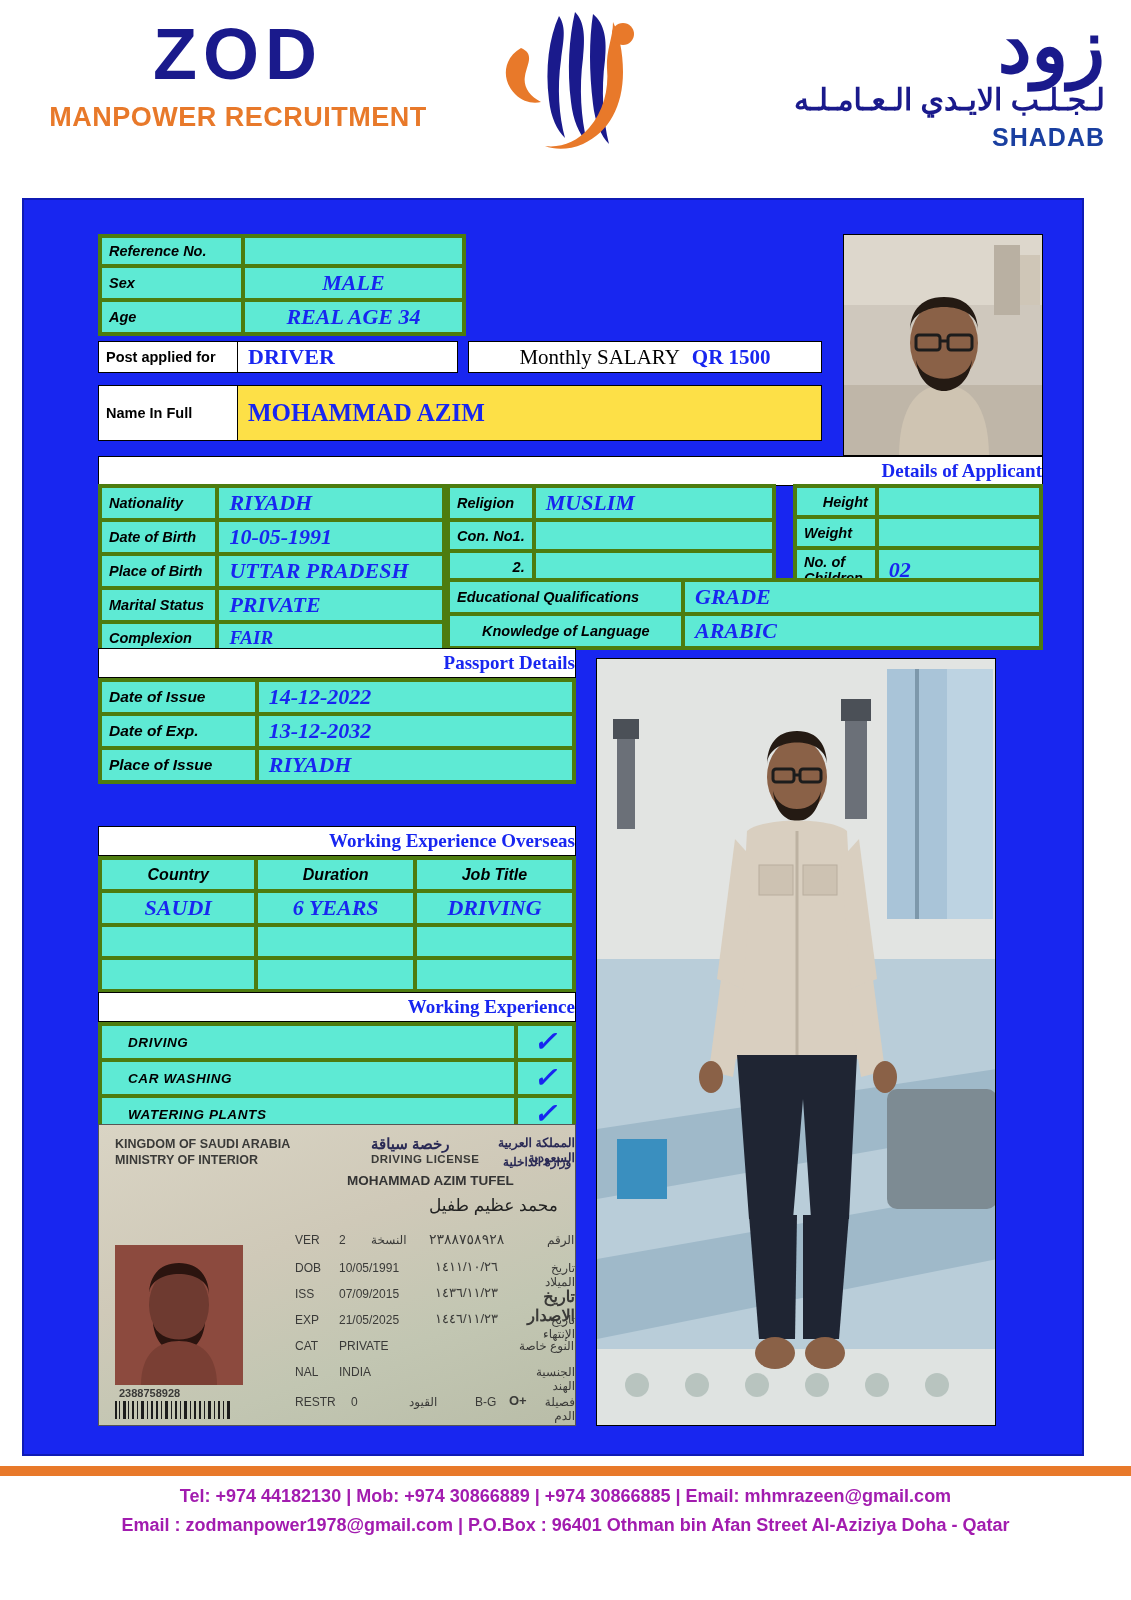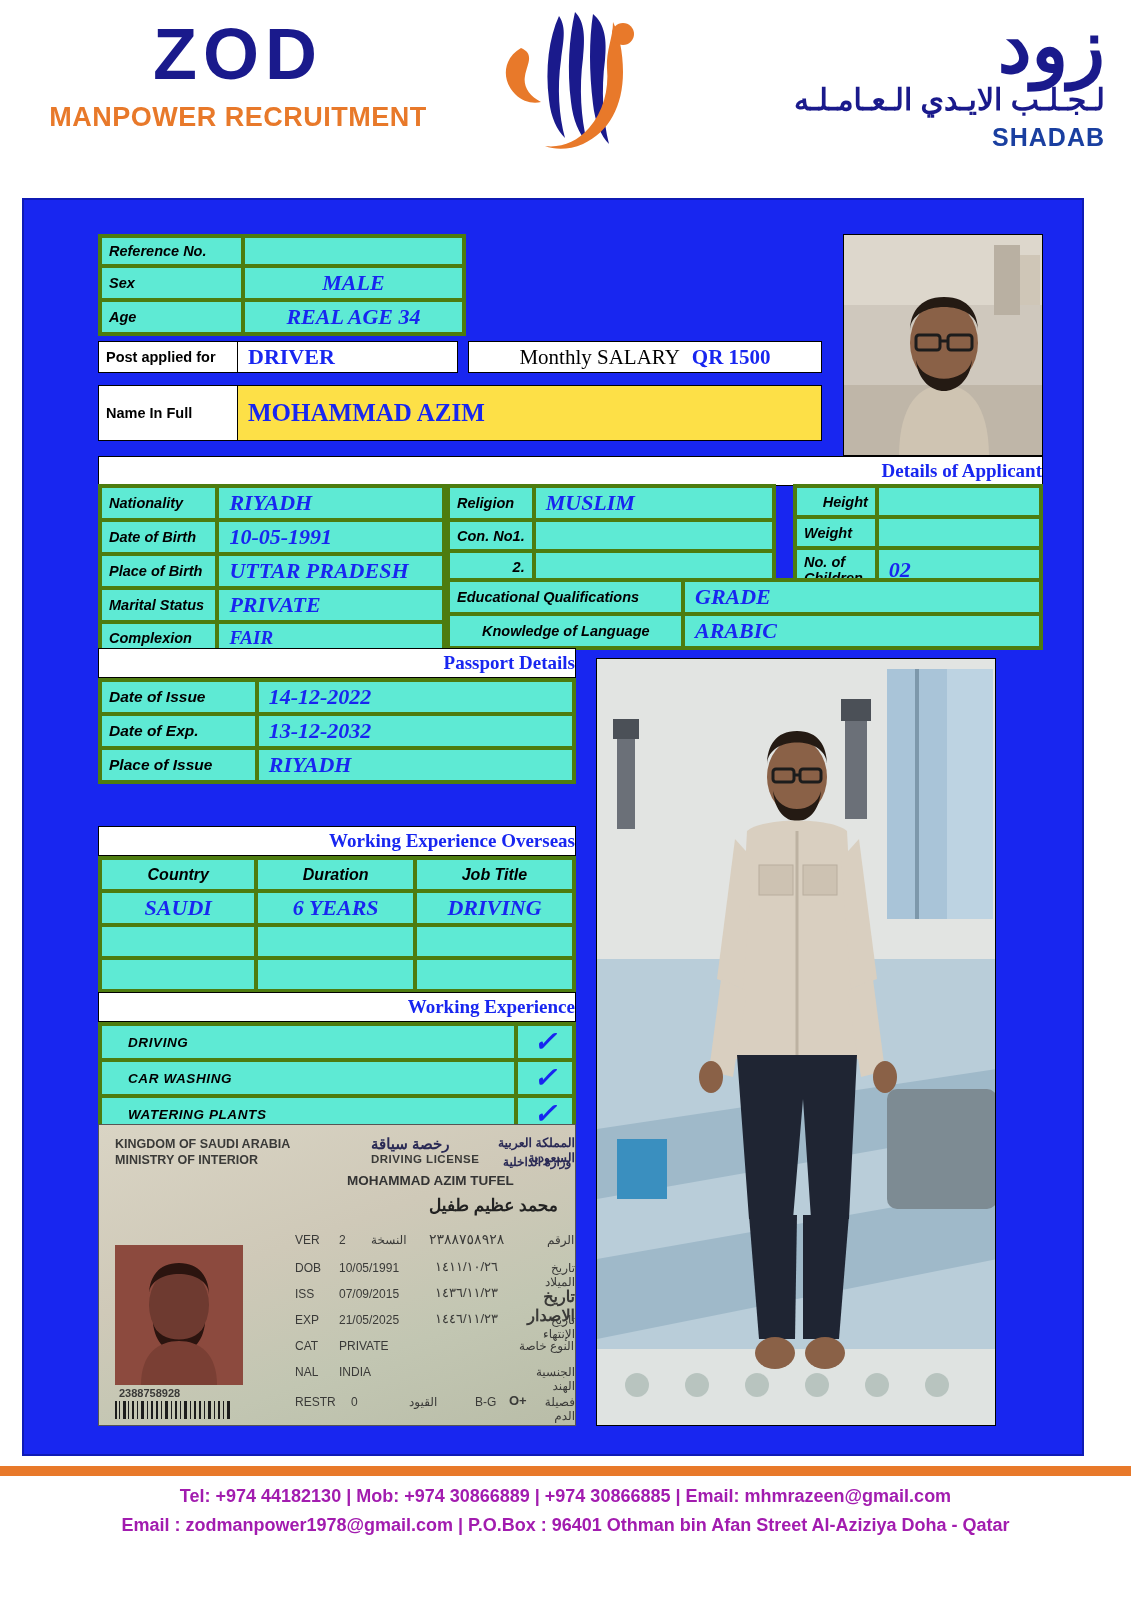--- a/index.html
+++ b/index.html
@@ -394,21 +394,21 @@
     </div>
 
     <div class="license">
       <div class="lic-txt" style="left:16px; top:12px; font-size:12.5px; font-weight:bold;">KINGDOM OF SAUDI ARABIA</div>
       <div class="lic-txt" style="left:16px; top:28px; font-size:12.5px; font-weight:bold;">MINISTRY OF INTERIOR</div>
       <div class="lic-txt" style="left:272px; top:10px; font-size:15px; font-weight:bold; color:#2a2a55; direction:rtl;">رخصة سياقة</div>
       <div class="lic-txt" style="left:384px; top:10px; font-size:12.5px; font-weight:bold; color:#2a2a55; direction:rtl;">المملكة العربية السعودية</div>
       <div class="lic-txt" style="left:272px; top:28px; font-size:11.5px; font-weight:bold; letter-spacing:0.5px;">DRIVING LICENSE</div>
       <div class="lic-txt" style="left:404px; top:30px; font-size:12px; font-weight:bold; color:#2a2a55; direction:rtl;">وزارة الداخلية</div>
       <div class="lic-txt" style="left:248px; top:48px; font-size:13.5px; font-weight:bold; color:#333;">MOHAMMAD AZIM TUFEL</div>
-      <div class="lic-txt" style="left:330px; top:70px; font-size:17px; font-weight:bold; color:#222; direction:rtl;">محمد عظيم طفيل</div>
+      <div class="lic-txt" style="left:330px; top:70px; font-size:17px; font-weight:normal; color:#222; direction:rtl;">محمد عظيم طفيل</div>
 
       <div class="lic-txt" style="left:196px; top:108px; font-size:12px;">VER</div>
       <div class="lic-txt" style="left:240px; top:108px; font-size:12px;">2</div>
       <div class="lic-txt" style="left:272px; top:108px; font-size:12px; direction:rtl;">النسخة</div>
       <div class="lic-txt" style="left:330px; top:106px; font-size:14px; direction:rtl;">٢٣٨٨٧٥٨٩٢٨</div>
       <div class="lic-txt" style="left:448px; top:108px; font-size:12px; direction:rtl;">الرقم</div>
 
       <div class="lic-txt" style="left:196px; top:136px; font-size:12px;">DOB</div>
       <div class="lic-txt" style="left:240px; top:136px; font-size:12px;">10/05/1991</div>
       <div class="lic-txt" style="left:336px; top:134px; font-size:13px; direction:rtl;">١٤١١/١٠/٢٦</div>

